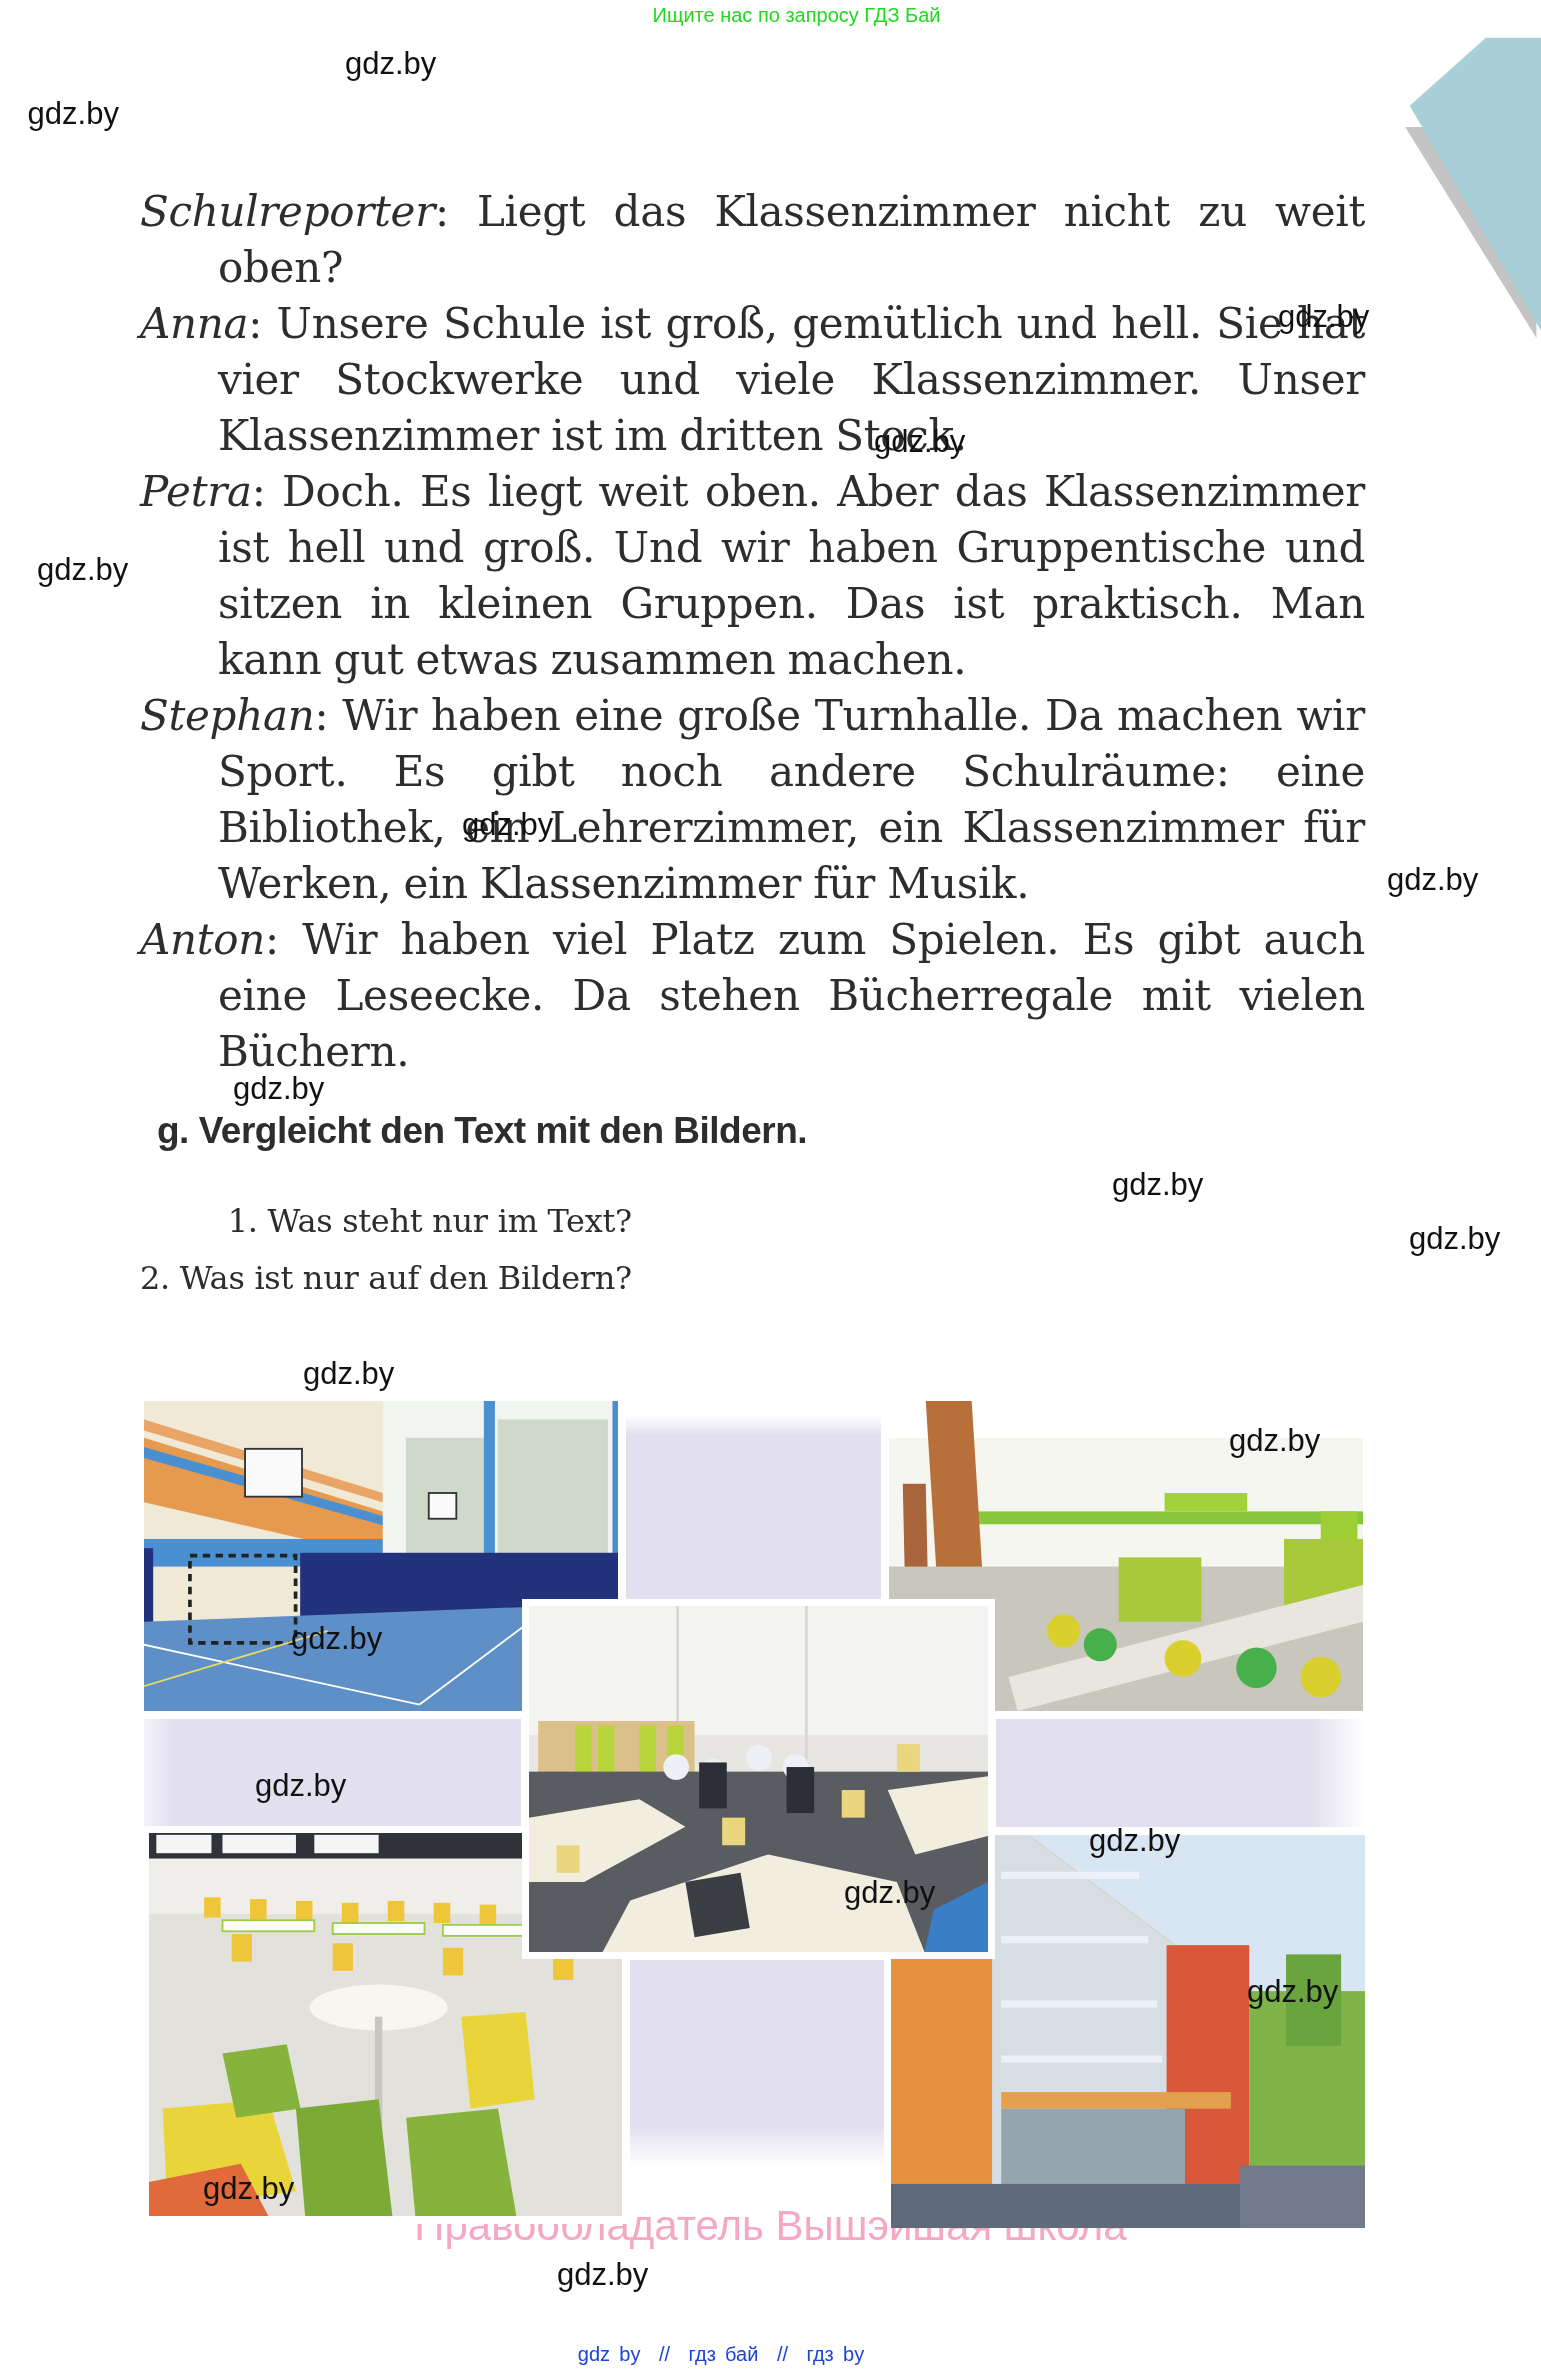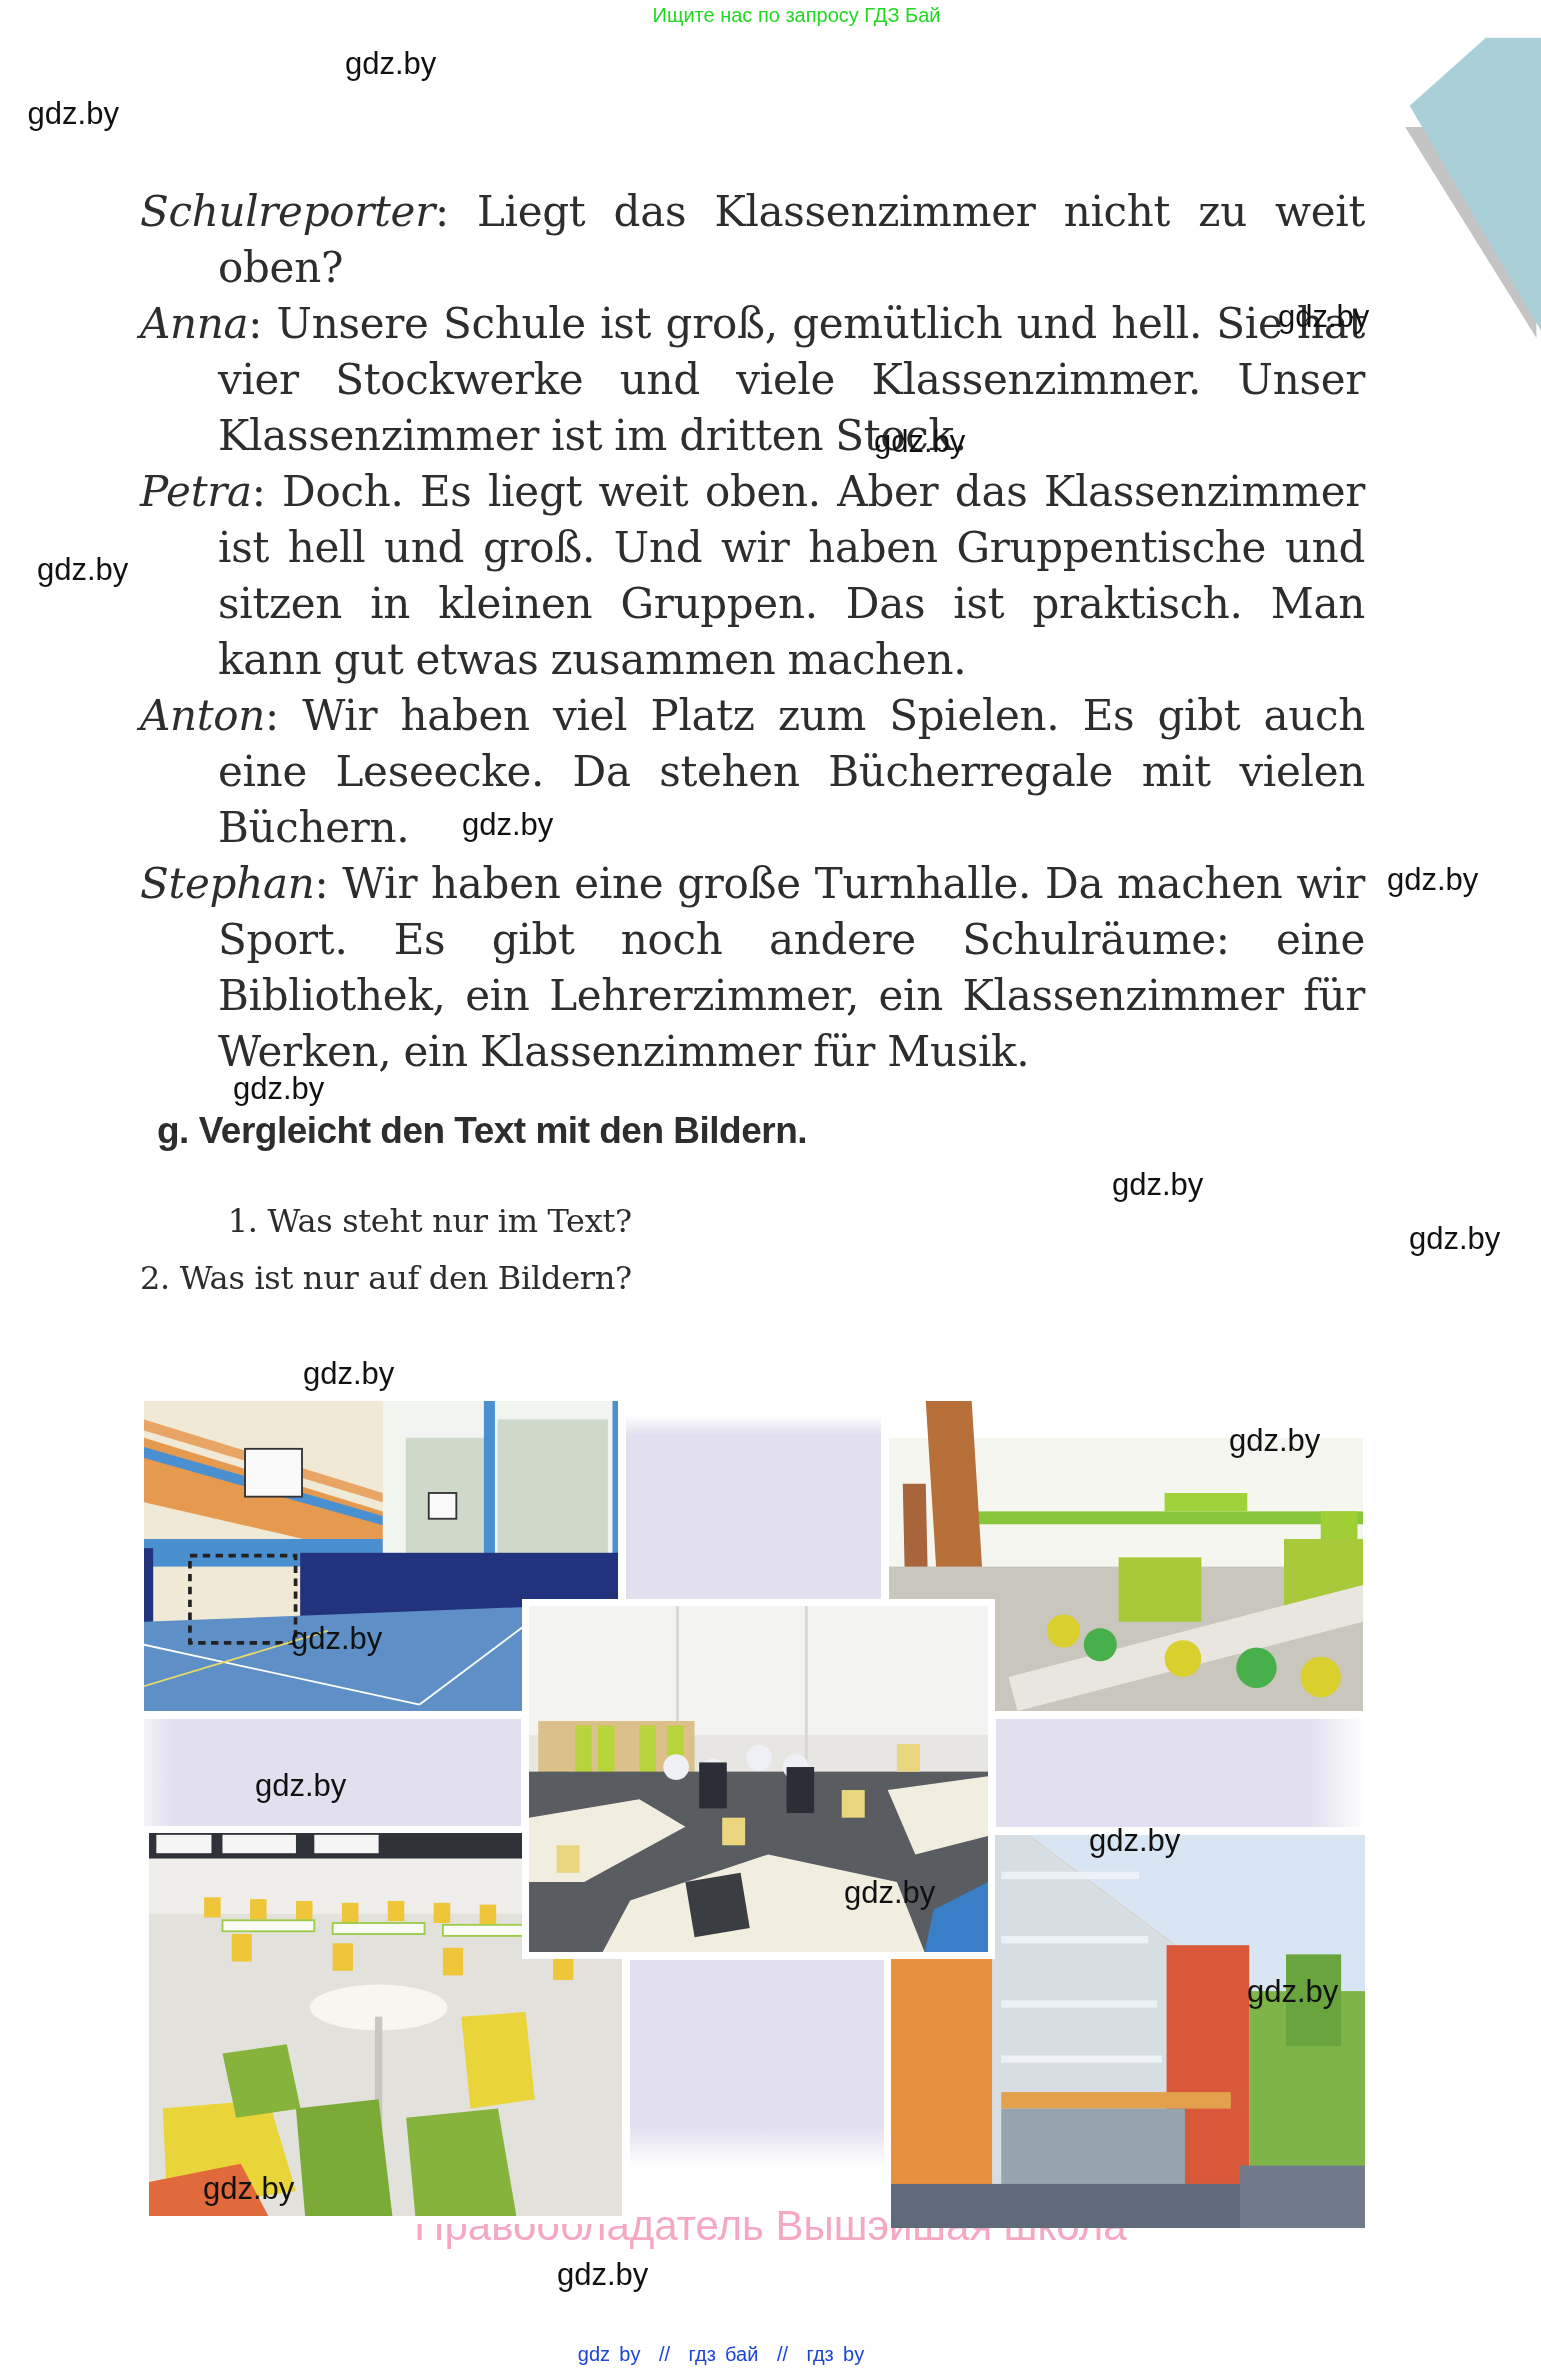--- a/index.html
+++ b/index.html
@@ -59,22 +59,22 @@
 
 <svg class="corner" viewBox="0 0 220 420">
   <polygon points="77,130 220,130 220,360" fill="#c4c4c4" transform="translate(-5,8)"></polygon>
   <polygon points="160,41 220,41 220,360 77,115" fill="#a9d0d8"></polygon>
 </svg>
 
 <div class="text-block">
   <div class="para"><span class="speaker">Schulreporter</span><span>: Liegt das Klassenzimmer nicht zu weit oben?</span></div>
   <div class="para"><span class="speaker">Anna</span><span>: Unsere Schule ist groß, gemütlich und hell. Sie hat vier Stockwerke und viele Klassenzimmer. Unser Klassenzimmer ist im dritten Stock.</span></div>
   <div class="para"><span class="speaker">Petra</span><span>: Doch. Es liegt weit oben. Aber das Klassenzimmer ist hell und groß. Und wir haben Gruppentische und sitzen in kleinen Gruppen. Das ist praktisch. Man kann gut etwas zusammen machen.</span></div>
+  <div class="para"><span class="speaker">Stephan</span><span>: Wir haben eine große Turnhalle. Da machen wir Sport. Es gibt noch andere Schulräume: eine Bibliothek, ein Lehrerzimmer, ein Klassenzimmer für Werken, ein Klassenzimmer für Musik.</span></div>
   <div class="para"><span class="speaker">Anton</span><span>: Wir haben viel Platz zum Spielen. Es gibt auch eine Leseecke. Da stehen Bücherregale mit vielen Büchern.</span></div>
-  <div class="para"><span class="speaker">Stephan</span><span>: Wir haben eine große Turnhalle. Da machen wir Sport. Es gibt noch andere Schulräume: eine Bibliothek, ein Lehrerzimmer, ein Klassenzimmer für Werken, ein Klassenzimmer für Musik.</span></div>
 </div>
 
 <div class="task-heading">g. Vergleicht den Text mit den Bildern.</div>
 <div class="questions">
   <div class="q">1. Was steht nur im Text?</div>
   <div class="q">2. Was ist nur auf den Bildern?</div>
 </div>
 
 <div class="panel" style="left:626px; top:1415px; width:255px; height:184px; background:linear-gradient(#fff 0, #e2e0ef 20px);"></div>
 <div class="panel" style="left:144px; top:1719px; width:377px; height:107px; background:linear-gradient(90deg,#f4f3f9 0,#e2e0ef 27.6px);"></div>

